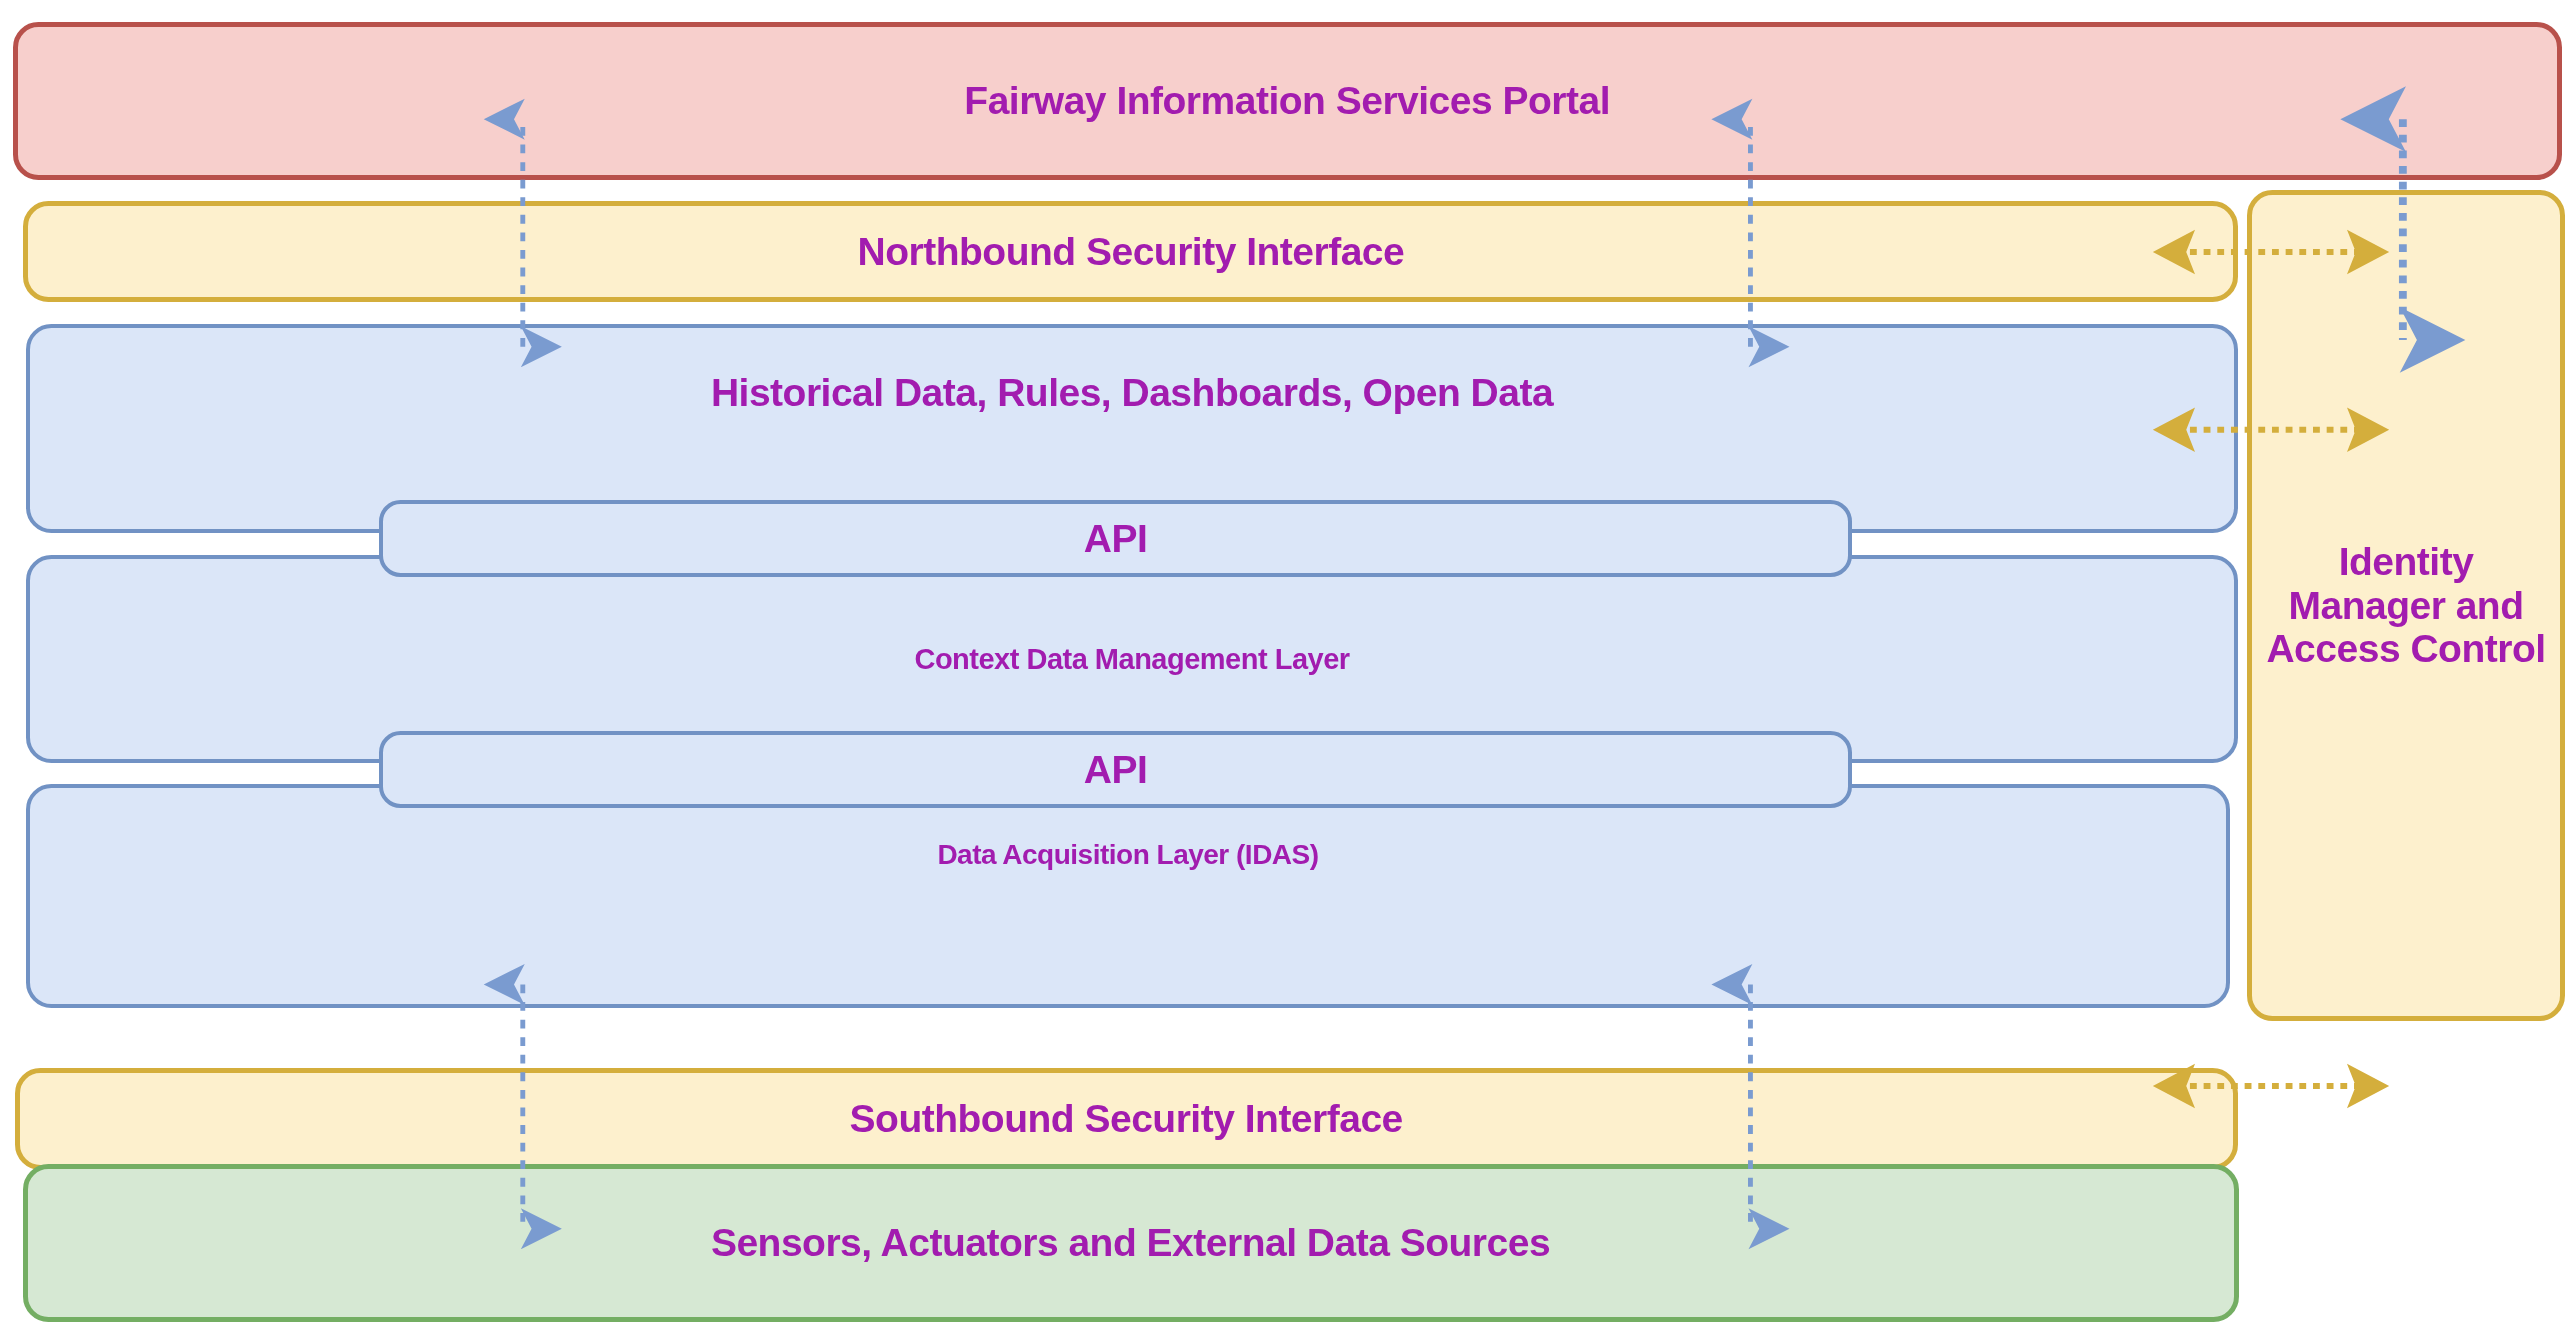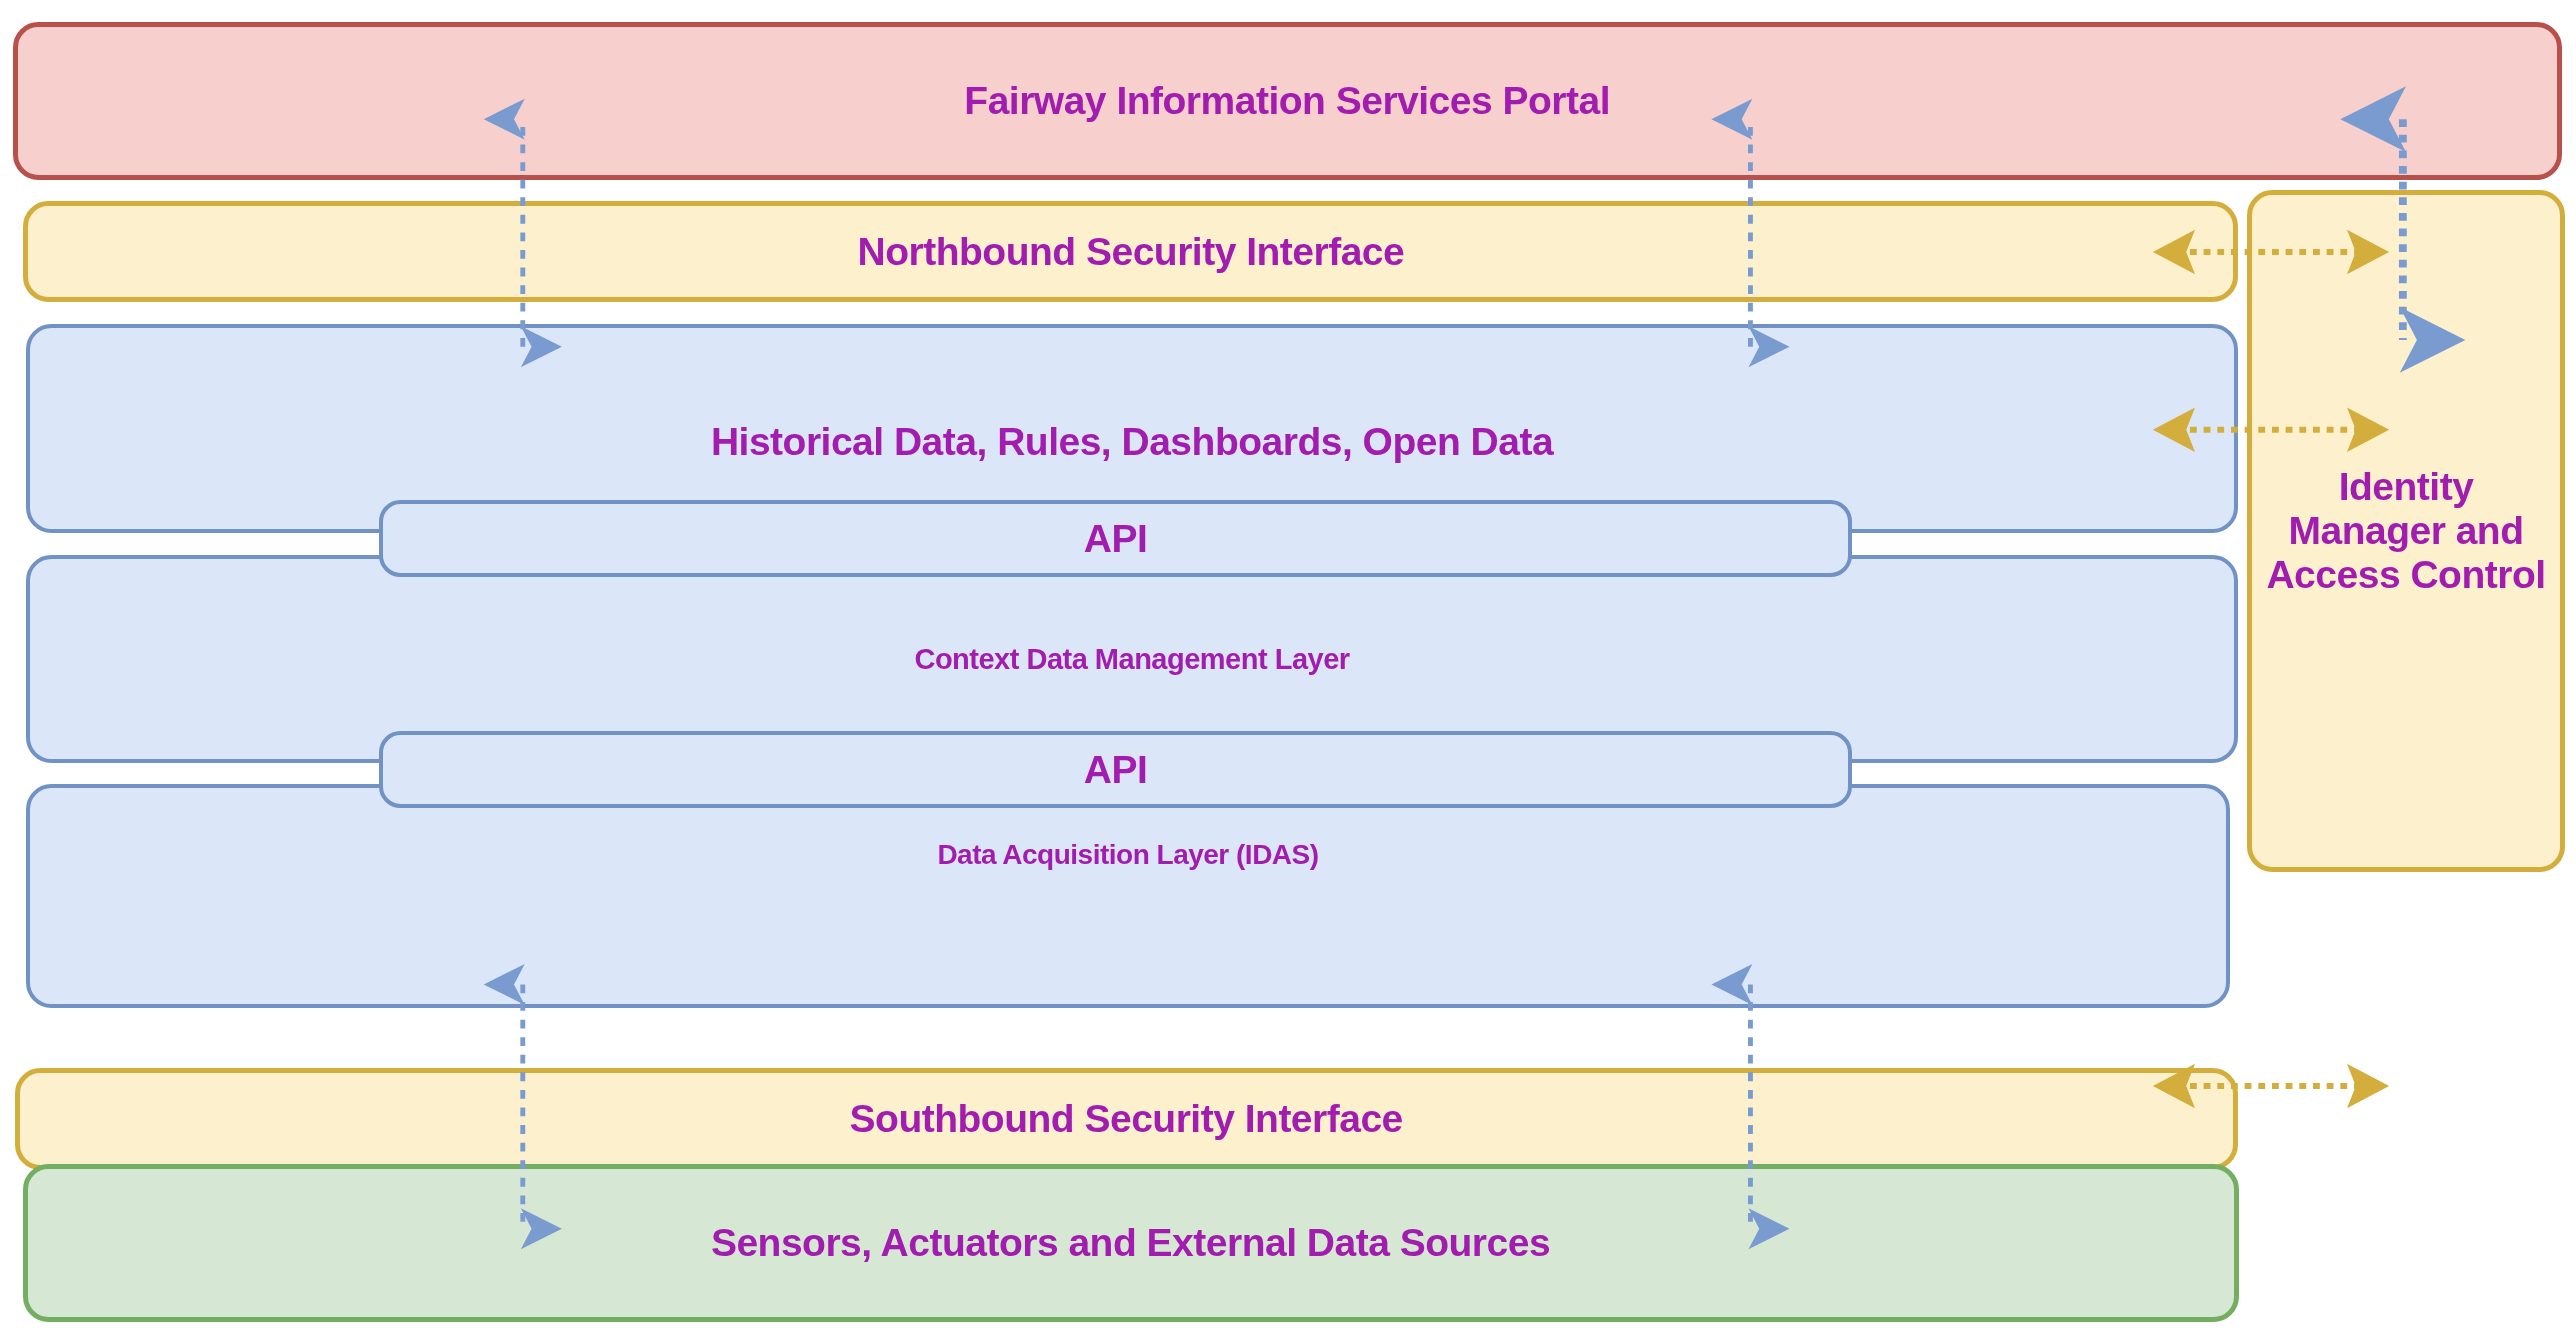--- a/index.html
+++ b/index.html
@@ -63,27 +63,27 @@
     background: #dbe6f8;
     border: 4.9px solid #7192c4;
     border-radius: 21.5px;
     z-index: 6;
   }
 
   
   #portal-box       { left: 12.7px;   top: 21.5px;   width: 2549px; height: 158px; font-size: 39px; }
   #northbound-box   { left: 23.4px;   top: 201px;  width: 2215px; height: 101px; font-size: 39px; }
   #historical-box   { left: 26px;   top: 324px;  width: 2212px; height: 209px; font-size: 39px;
-                      align-items: flex-start; padding-top: 92px; }
+                      align-items: flex-start; padding-top: 43px; }
   #context-box      { left: 26px;   top: 555px;  width: 2212px; height: 208px; font-size: 29px; }
   #acquisition-box  { left: 26px;   top: 784px;  width: 2204px; height: 224px; font-size: 28px;
                       align-items: flex-start; padding-top: 51px; }
   #southbound-box   { left: 14.7px;   top: 1068px; width: 2223px; height: 102px; font-size: 39px; }
   #sensors-box      { left: 22.5px;   top: 1164px; width: 2216px; height: 158px; font-size: 39px; }
-  #identity-box     { left: 2247px; top: 190px;  width: 318px;  height: 682px; font-size: 39px;
+  #identity-box     { left: 2247px; top: 190px;  width: 318px;  height: 831px; font-size: 39px;
                       padding: 0 9.8px; }
   #api-top-box      { left: 379px;  top: 500px;  width: 1473px; height: 77px;  font-size: 39px; }
   #api-bottom-box   { left: 379px;  top: 731px;  width: 1473px; height: 77px;  font-size: 39px; }
 
   
   #arrow-layer {
     position: absolute;
     left: 0;
     top: 0;
     width: 2576px;

